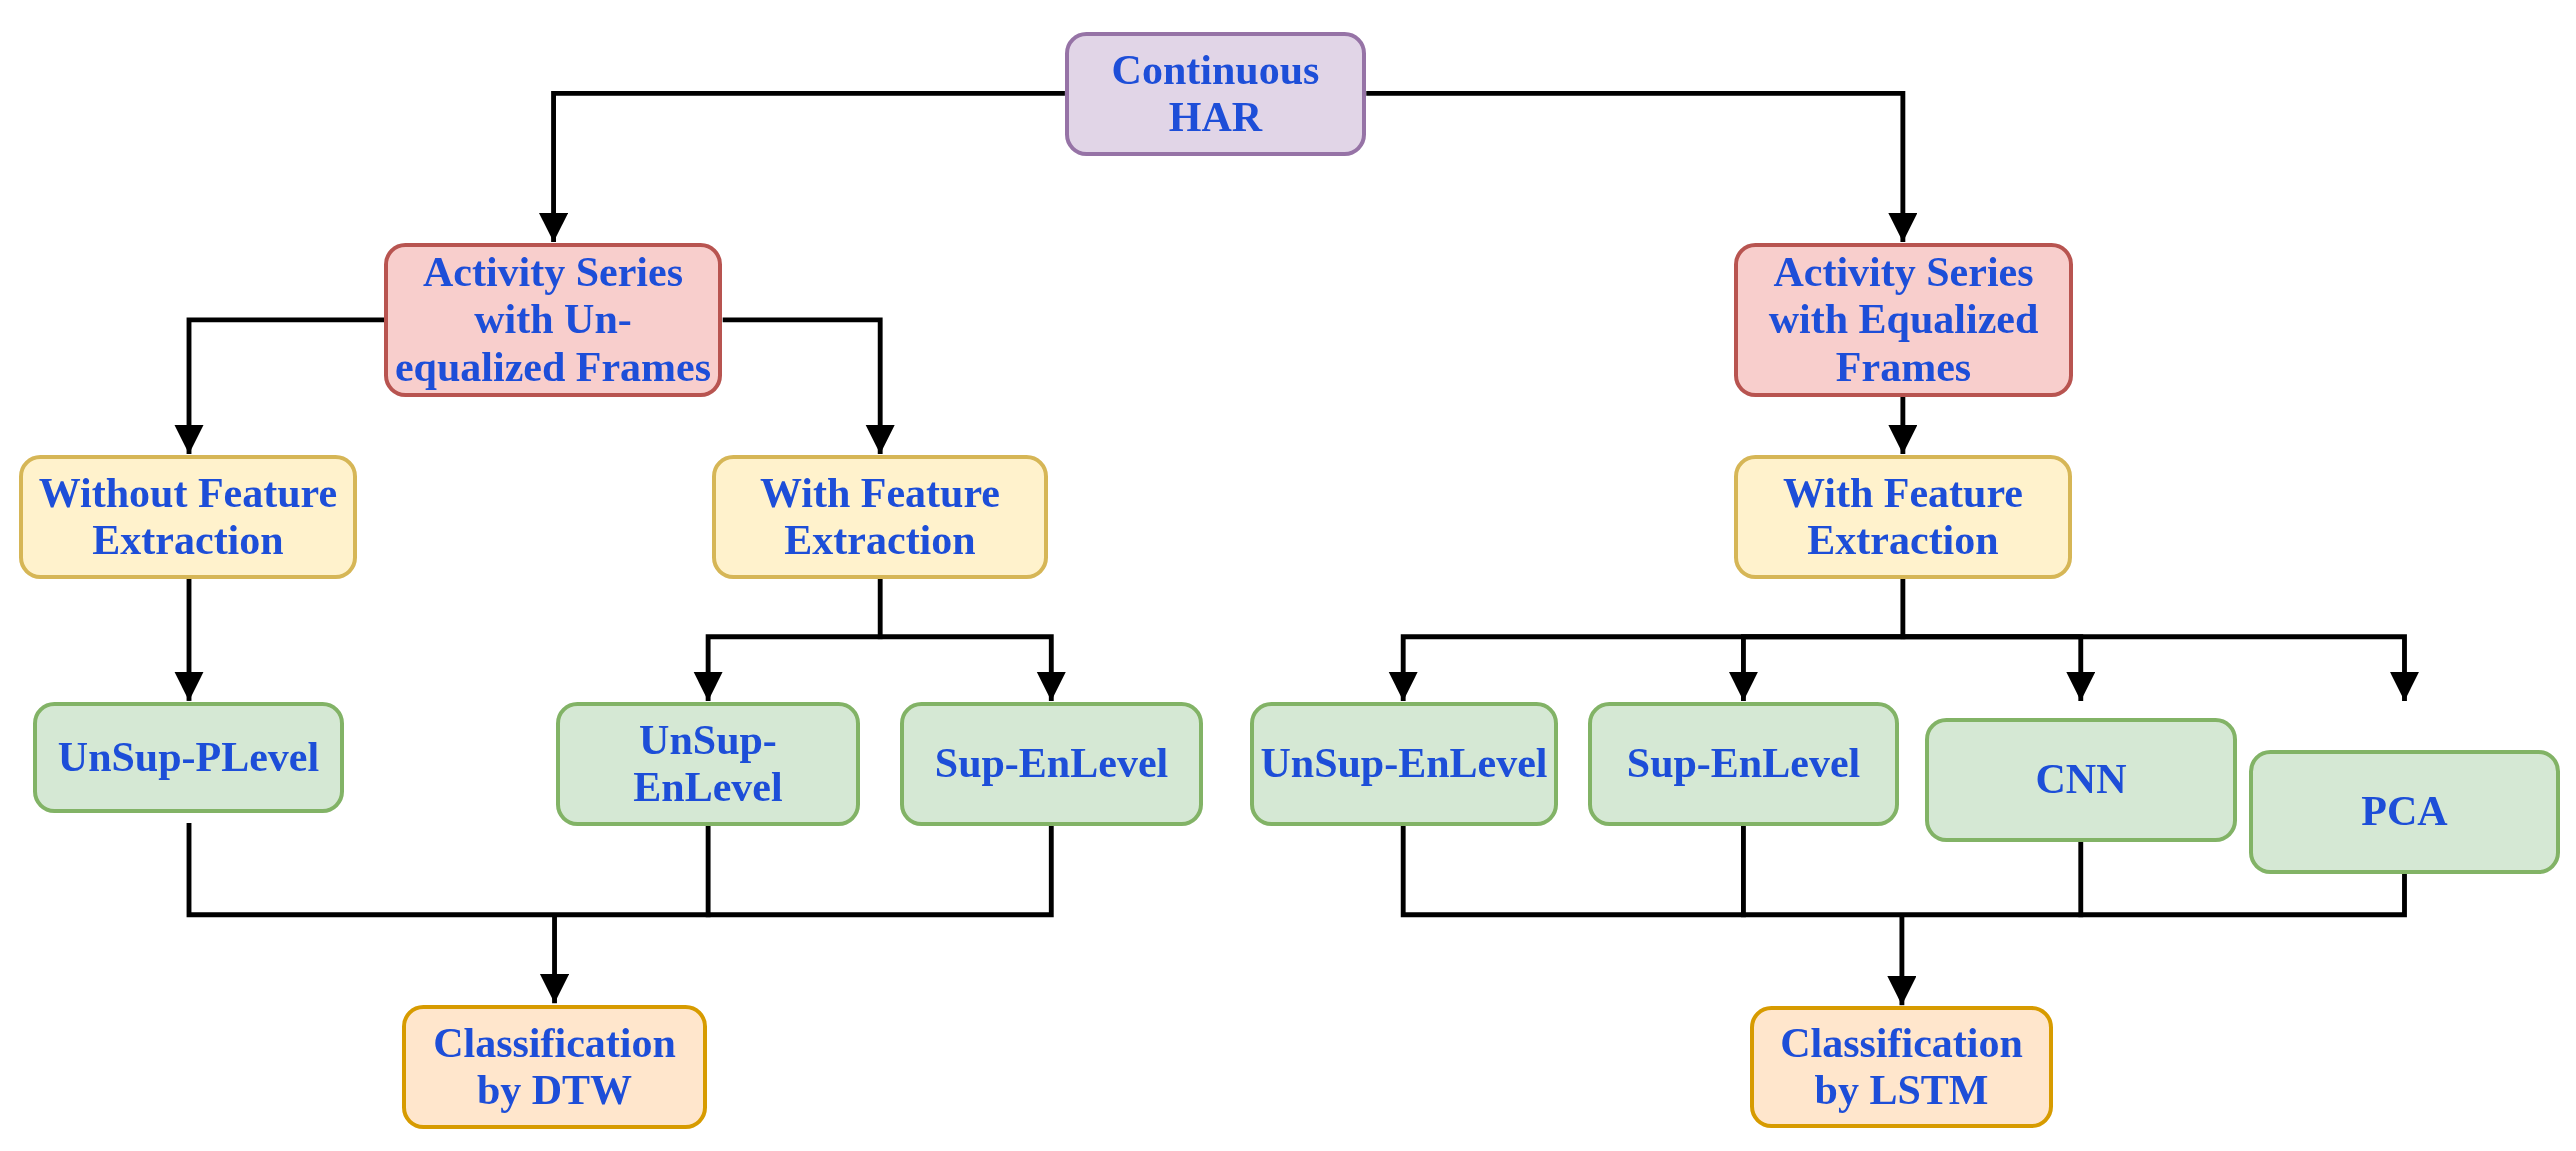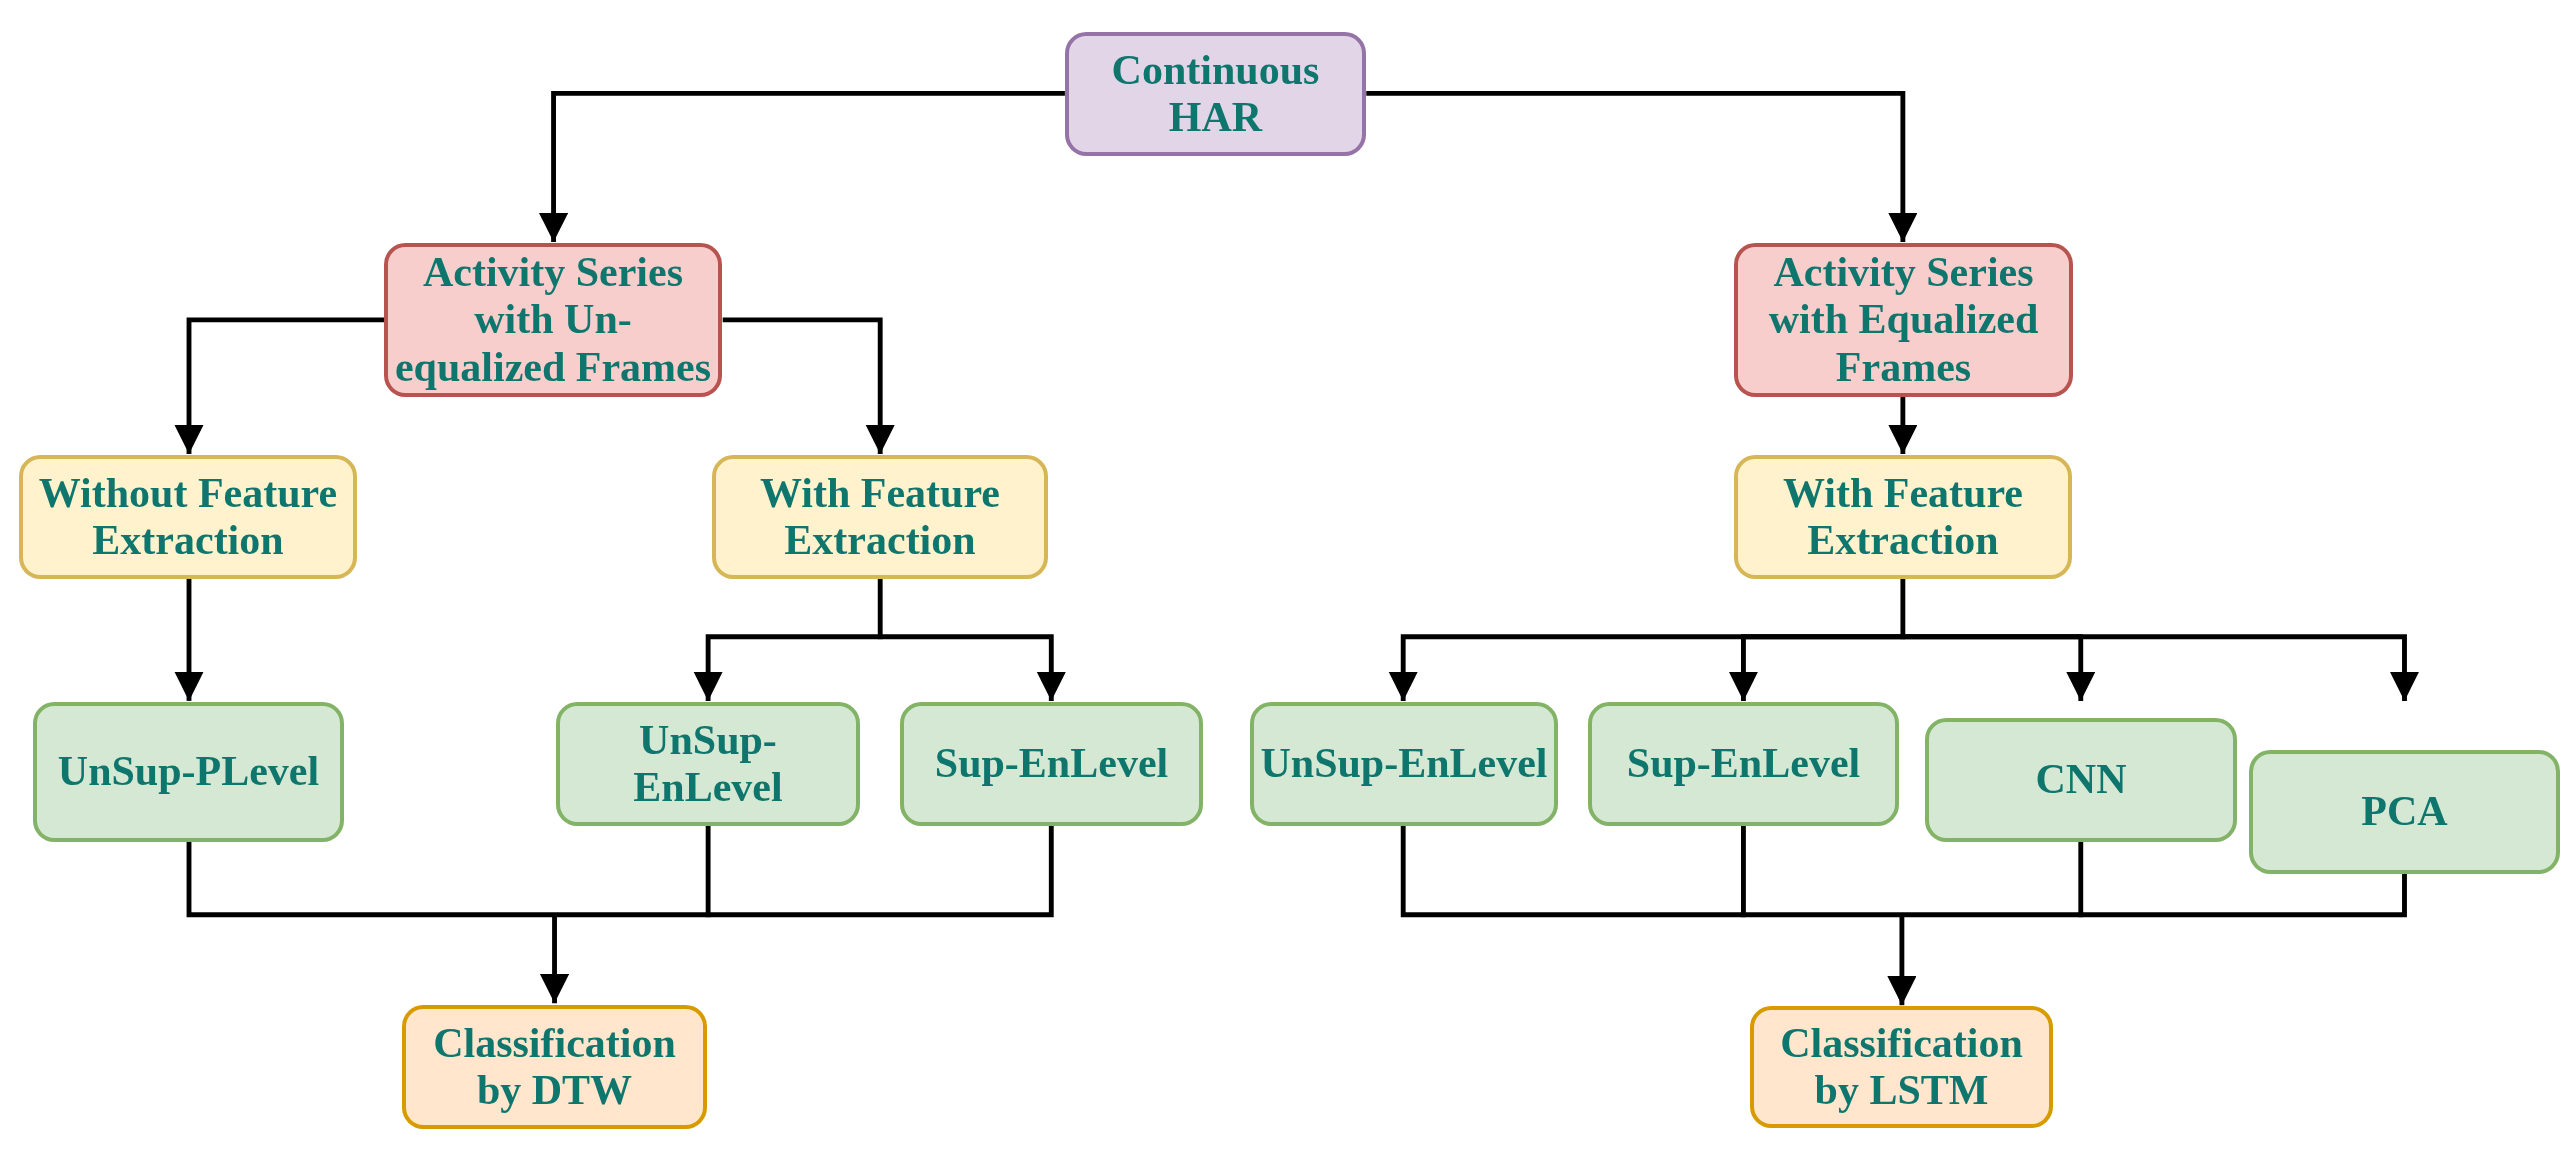--- a/index.html
+++ b/index.html
@@ -30,21 +30,21 @@
     border-radius: 21.4px;
     display: flex;
     align-items: center;
     justify-content: center;
     text-align: center;
   }
   .node .label {
     font-weight: bold;
     font-size: 42px;
     line-height: 1.12;
-    color: #0f766e;
+    color: #1d4ed8;
     white-space: pre-line;
     padding: 0 5.8px;
   }
   .edge {
     fill: none;
     stroke: #000000;
     stroke-width: 5px;
     stroke-linejoin: miter;
   }
 </style>
@@ -102,21 +102,21 @@
 Extraction</div>
       </div>
       <div class="node" style="left: 712px; top: 455px; width: 336px; height: 124px; background: rgb(255, 242, 204); border-color: rgb(214, 182, 86);">
         <div class="label">With Feature
 Extraction</div>
       </div>
       <div class="node" style="left: 1734px; top: 455px; width: 338px; height: 124px; background: rgb(255, 242, 204); border-color: rgb(214, 182, 86);">
         <div class="label">With Feature
 Extraction</div>
       </div>
-      <div class="node" style="left: 33px; top: 702px; width: 311px; height: 140px; background: rgb(213, 232, 212); border-color: rgb(130, 179, 102);">
+      <div class="node" style="left: 33px; top: 702px; width: 311px; height: 111px; background: rgb(213, 232, 212); border-color: rgb(130, 179, 102);">
         <div class="label">UnSup-PLevel</div>
       </div>
       <div class="node" style="left: 556px; top: 702px; width: 304px; height: 124px; background: rgb(213, 232, 212); border-color: rgb(130, 179, 102);">
         <div class="label">UnSup-EnLevel</div>
       </div>
       <div class="node" style="left: 900px; top: 702px; width: 303px; height: 124px; background: rgb(213, 232, 212); border-color: rgb(130, 179, 102);">
         <div class="label">Sup-EnLevel</div>
       </div>
       <div class="node" style="left: 1250px; top: 702px; width: 308px; height: 124px; background: rgb(213, 232, 212); border-color: rgb(130, 179, 102);">
         <div class="label">UnSup-EnLevel</div>

